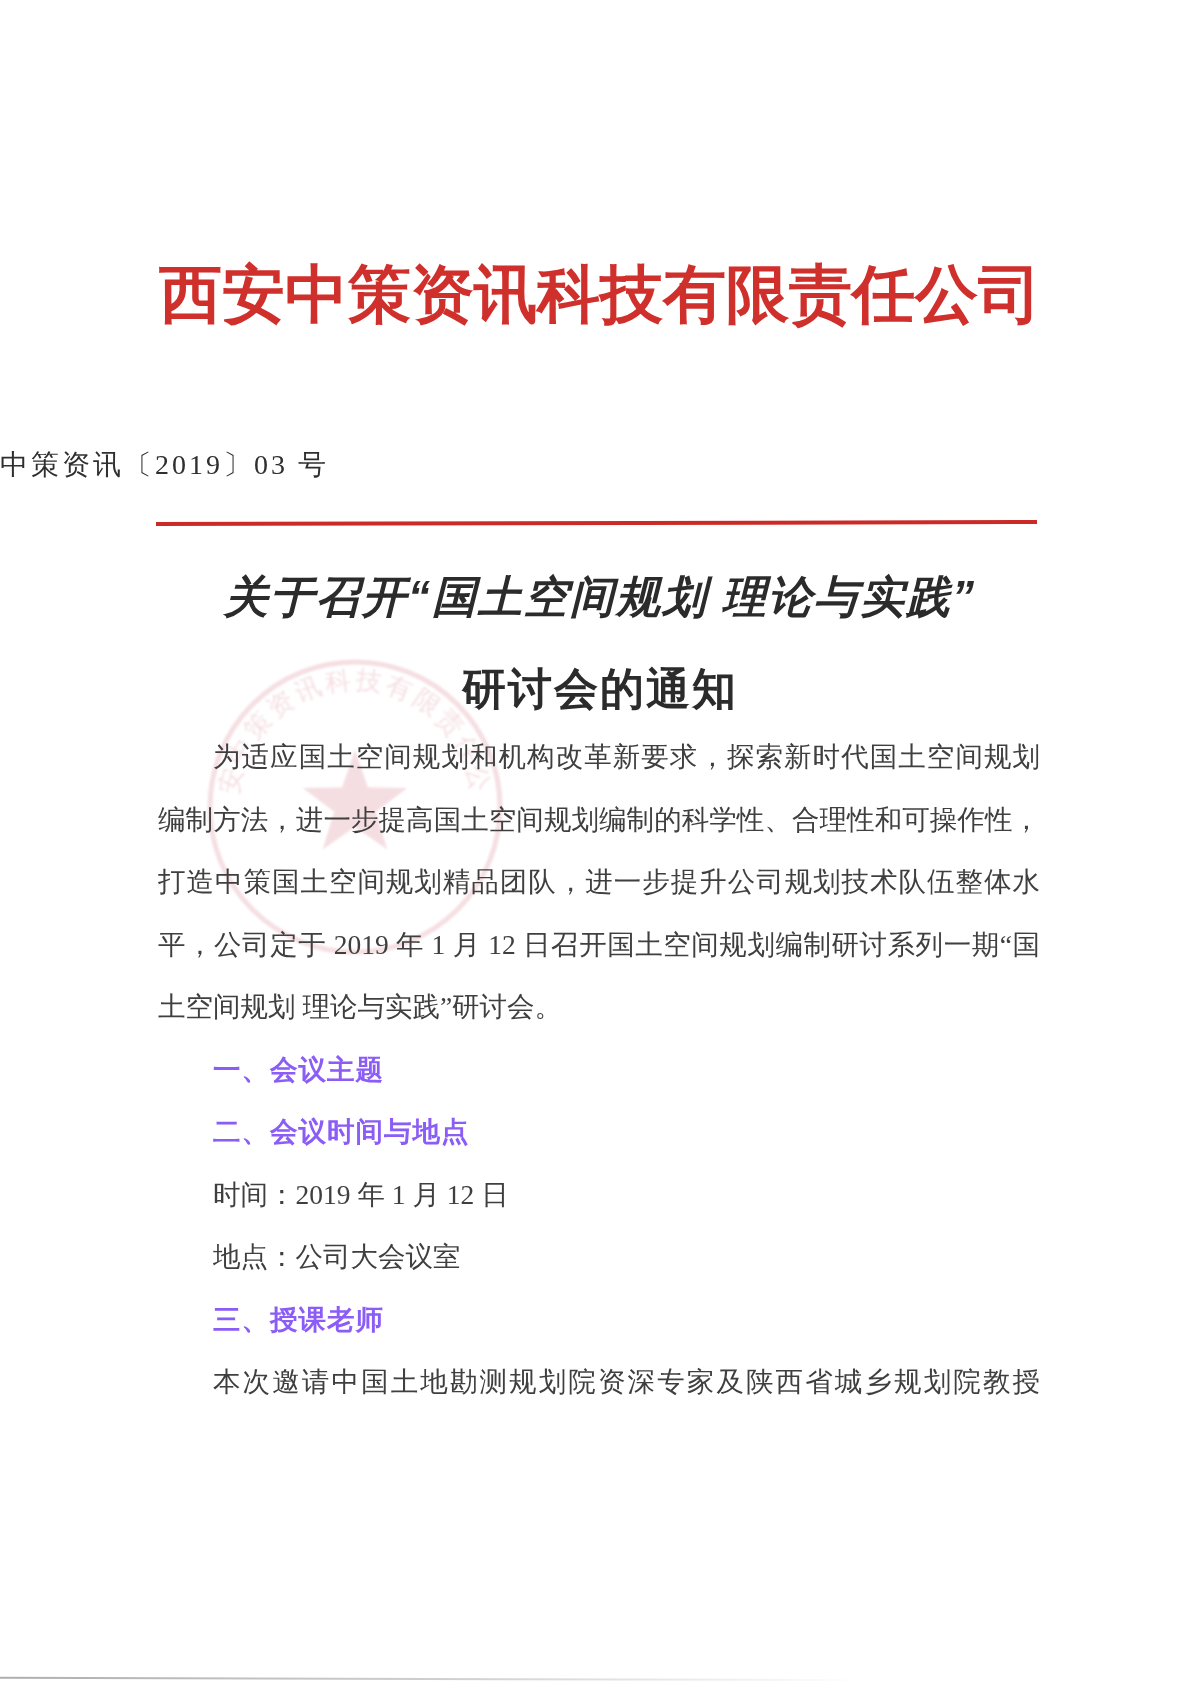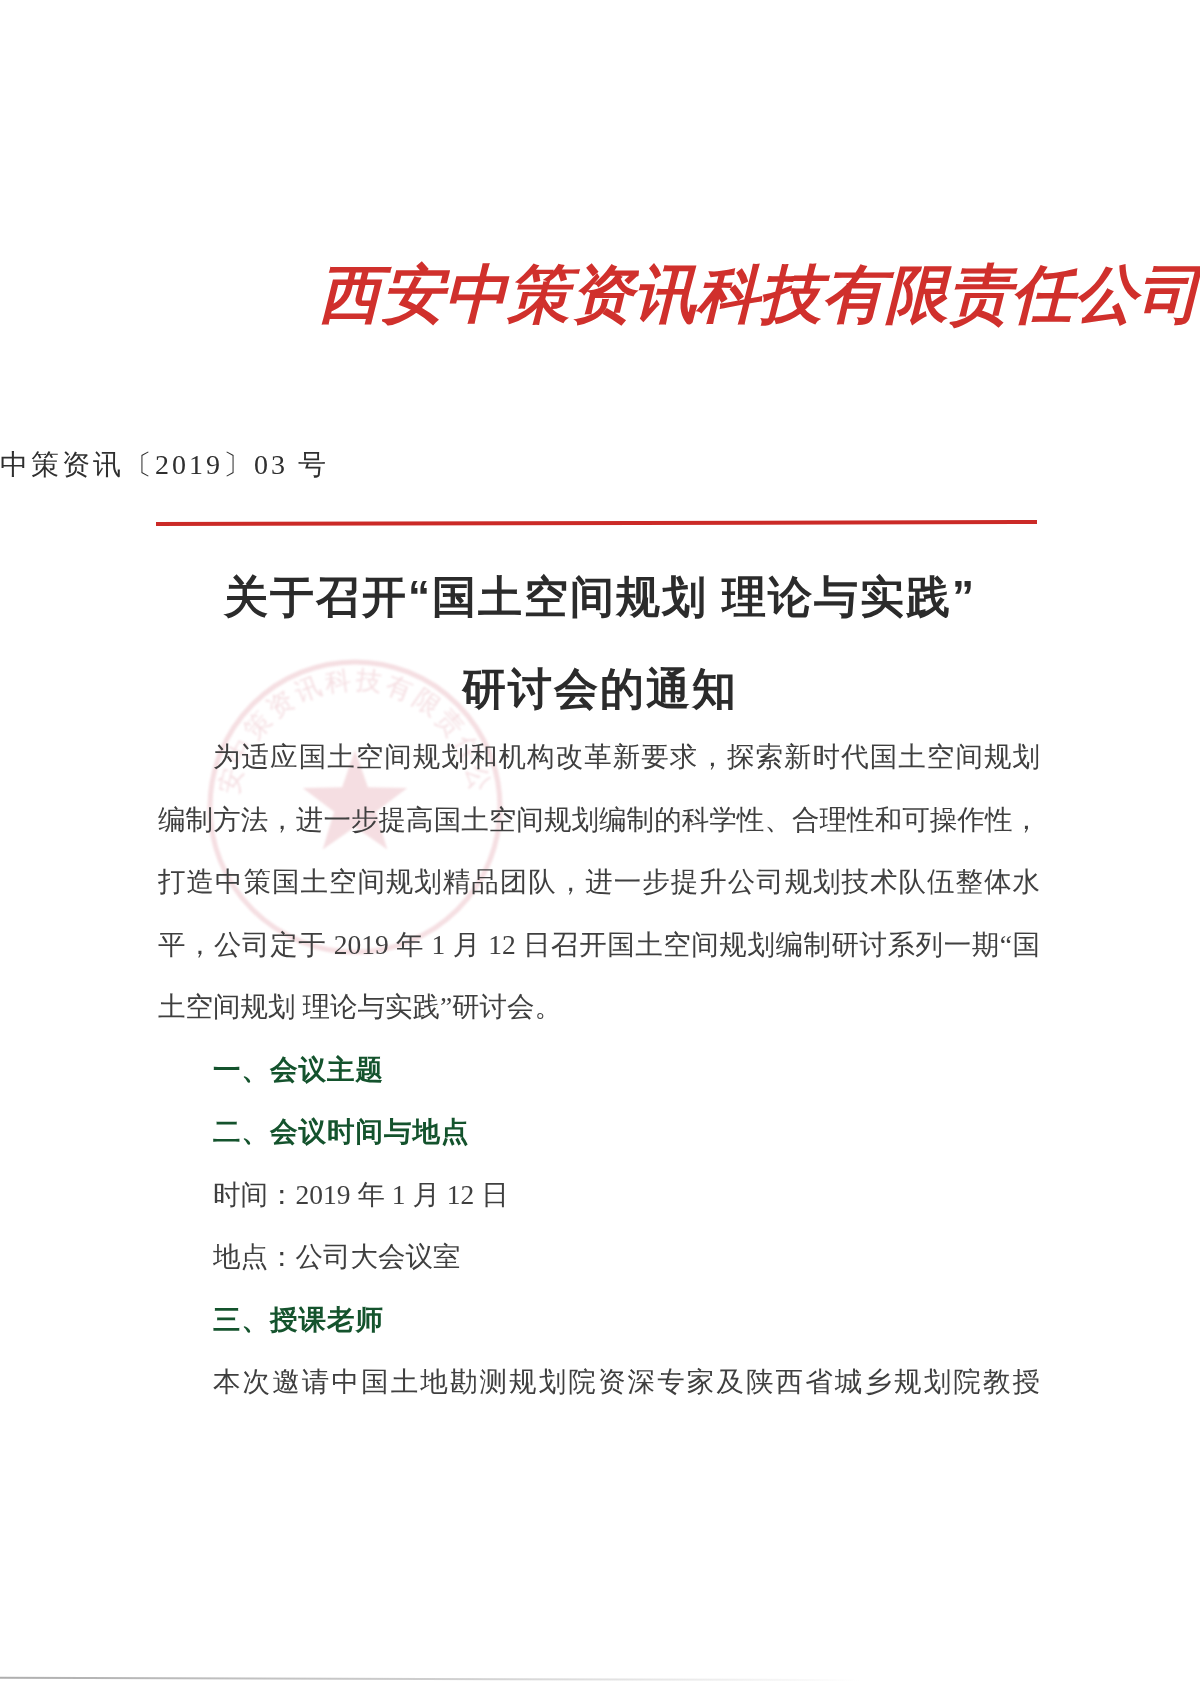--- a/index.html
+++ b/index.html
@@ -15,28 +15,27 @@
     overflow: hidden;
     font-family: "Liberation Serif", serif;
   }
 
   
   .company-header {
     position: absolute;
     top: 252px;
     left: 0;
     width: 1200px;
-    text-align: right;
+    text-align: center;
     font-family: "Liberation Serif", serif;
     font-size: 63px;
     font-weight: 900;
     letter-spacing: 0px;
     color: #d0302c;
     white-space: nowrap;
-    font-style: italic;
   }
 
   
   .doc-number {
     position: absolute;
     top: 446px;
     left: 0;
     width: 1200px;
     font-size: 28px;
     letter-spacing: 3px;
@@ -60,21 +59,21 @@
     left: 0;
     width: 1200px;
     text-align: center;
     font-family: "Liberation Sans", sans-serif;
     font-size: 44px;
     font-weight: 700;
     letter-spacing: 2px;
     color: #2b2b2b;
     white-space: nowrap;
   }
-  .notice-title.l1 { top: 568px; }
+  .notice-title.l1 { top: 568px; font-style: italic; }
   .notice-title.l2 { top: 660px; }
 
   
   .seal {
     position: absolute;
     top: 640px;
     left: 195px;
     width: 320px;
     height: 330px;
     opacity: 0.18;
@@ -100,21 +99,21 @@
     overflow: hidden;
   }
   .just {
     text-align: justify;
     text-align-last: justify;
   }
   .indent { padding-left: 55px; }
   .heading {
     font-family: "Liberation Sans", sans-serif;
     font-weight: 700;
-    color: #14532d;
+    color: #8b5cf6;
     letter-spacing: 1px;
   }
 
   
   .scan-line {
     position: absolute;
     top: 1678px;
     left: 0;
     width: 860px;
     height: 2px;

